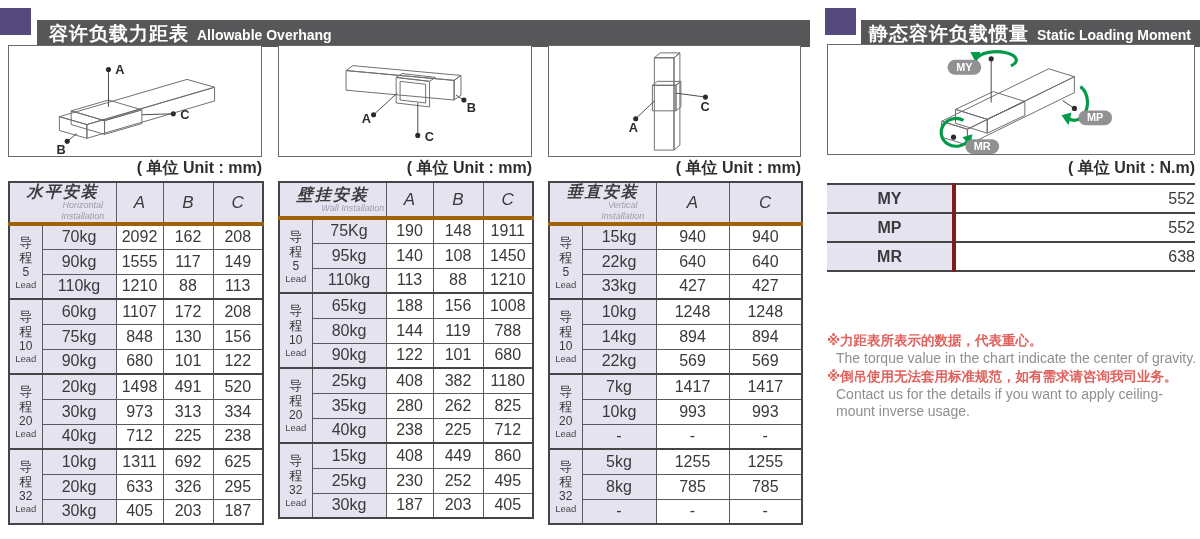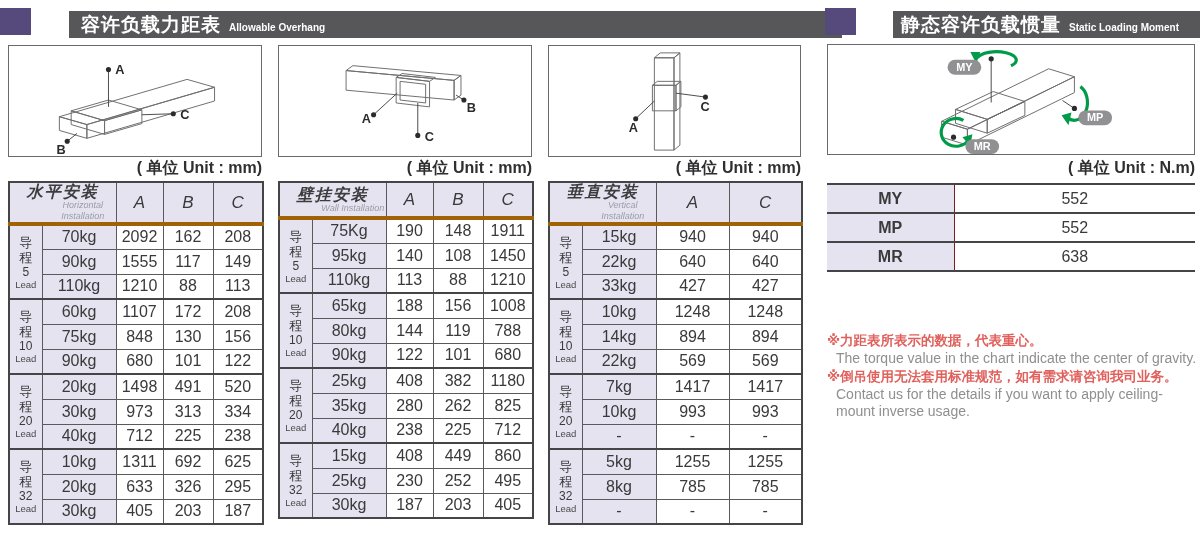--- a/index.html
+++ b/index.html
@@ -1,25 +1,25 @@
 <!DOCTYPE html>
 <html><head>
 <meta charset="utf-8">
 <style>
   * { margin:0; padding:0; box-sizing:border-box; }
   body { background:#fff; font-family:"Liberation Sans","DejaVu Sans",sans-serif; }
   .page { position:relative; width:1200px; height:539px; background:#fff; overflow:hidden; }
 
   
   .psq { position:absolute; top:8px; width:31px; height:27px; background:#564a7c; }
-  .hbar { position:absolute; top:11px; height:27px; background:#57575a; display:flex; align-items:baseline; color:#fff;margin-left:32px; }
+  .hbar { position:absolute; top:20px; height:27px; background:#57575a; display:flex; align-items:baseline; color:#fff; }
   .hbar-left  { left:37px;  width:773px; padding-left:12px; }
   .hbar-right { left:861px; width:339px; padding-left:8px; }
   .hcn { font-size:19px; font-weight:bold; letter-spacing:1px; line-height:27px; }
-  .hen { font-size:10px; font-weight:bold; margin-left:8px; }
+  .hen { font-size:14px; font-weight:bold; margin-left:8px; }
 
   
   .dbox { position:absolute; top:45px; height:112px; border:1px solid #6a6a6c; background:#fff; }
   .dbox svg { display:block; width:100%; height:100%; }
   .d1 { left:8px;   width:254px; }
   .d2 { left:278px; width:254px; }
   .d3 { left:548px; width:253px; }
   .d4 { left:827px; top:44px; width:368px; height:111px; }
   .dlabel { font-size:13px; font-weight:bold; fill:#2b2b2d; }
   .wire { stroke:#6e6e70; fill:none; stroke-width:1; }
@@ -53,21 +53,21 @@
   .lz { font-size:13px; line-height:15px; }
   .ln { font-size:12px; line-height:14px; }
   .ll { font-size:9.5px; line-height:11px; color:#4a4a4c; }
 
   
   .moment-wrap { position:absolute; left:827px; top:183px; width:368px; }
   table.moment { border-collapse:collapse; width:368px; table-layout:fixed; }
   table.moment td { height:29px; text-align:center; vertical-align:middle; font-size:16px; color:#3a3a3c;
                     border-top:2px solid #454547; border-bottom:2px solid #454547; }
   table.moment td.mlabel { background:#e4e3ef; font-weight:bold; }
-  table.moment td.mval { border-left:1px solid #7f1d1d; background:#fff; }
+  table.moment td.mval { border-left:4px solid #7f1d1d; background:#fff;text-align:right; }
 
   
   .notes { position:absolute; left:827px; top:332px; width:373px; }
   .note { margin-bottom:1px; }
   .note-cn { color:#e0605c; font-size:13.5px; font-weight:bold; line-height:18px; }
   .note-en { color:#8f8f91; font-size:14px; line-height:17px; padding-left:9px; }
 </style>
 </head>
 <body>
 

